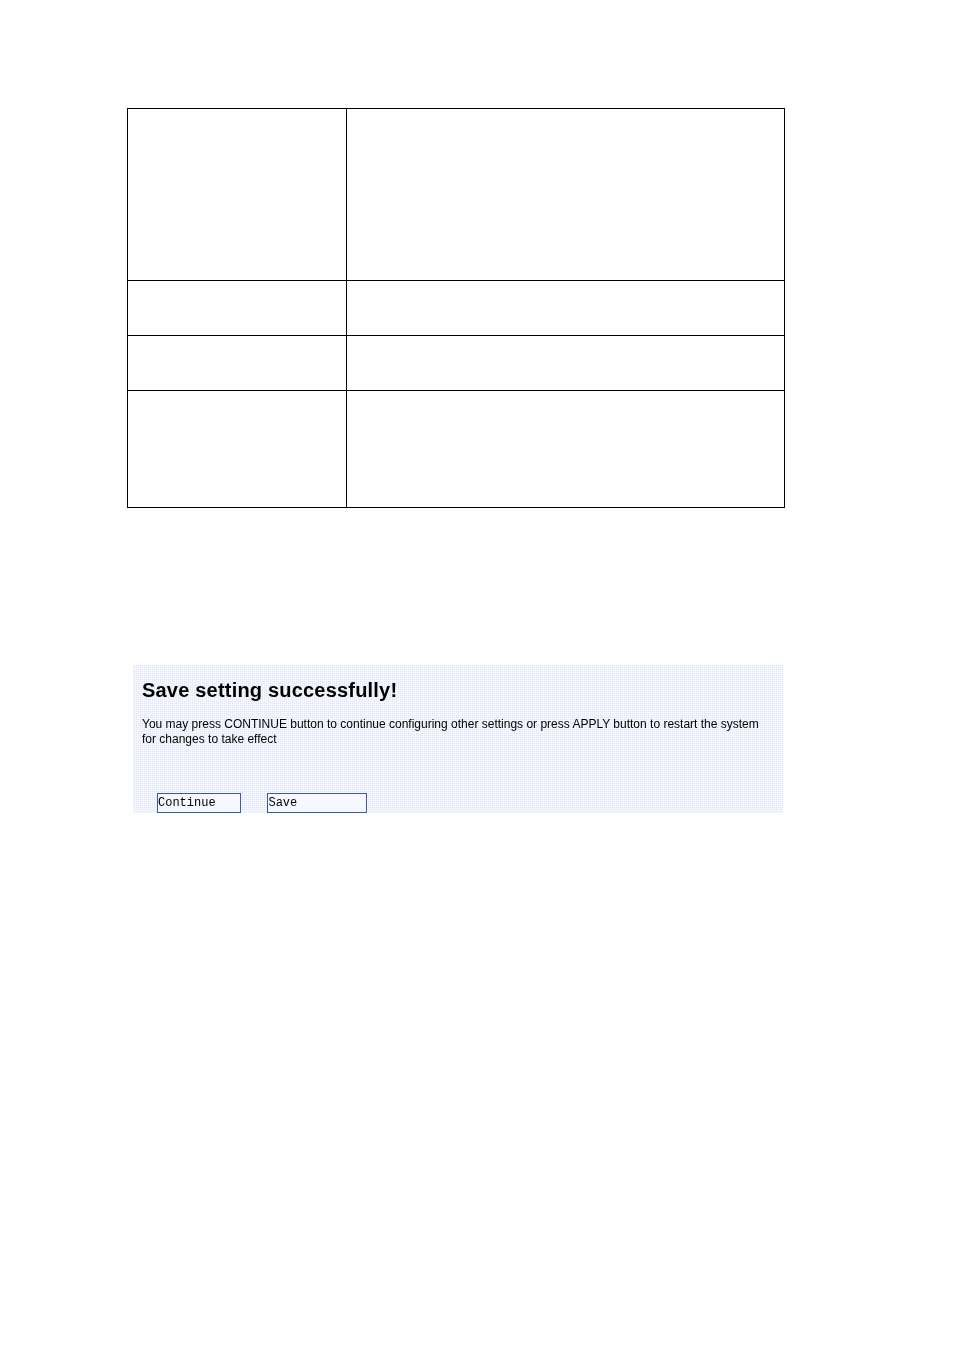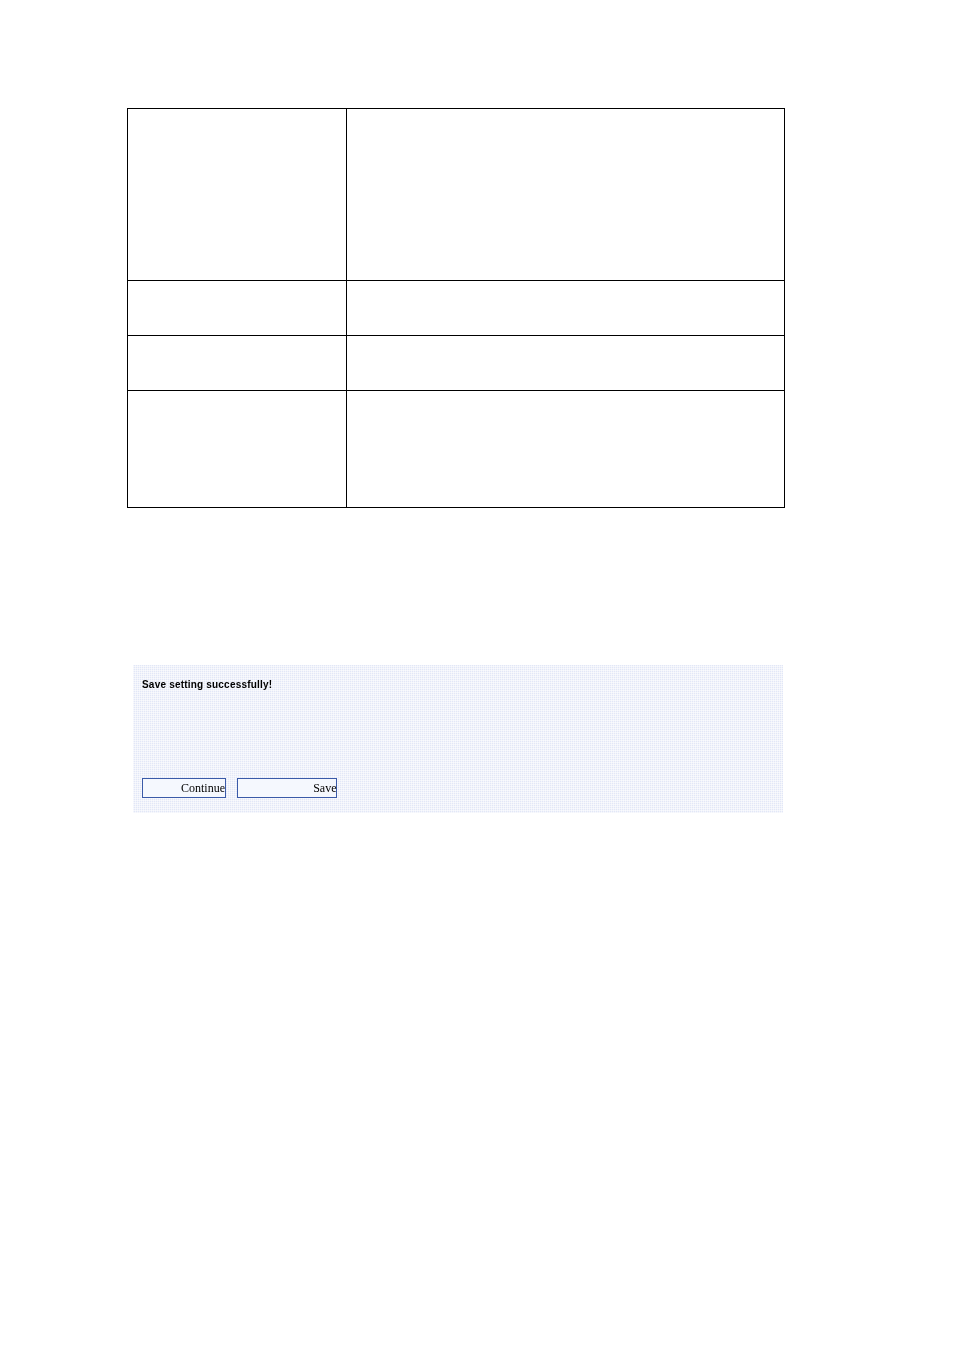--- a/index.html
+++ b/index.html
@@ -45,21 +45,21 @@
     background-image:
       linear-gradient(0deg, rgba(255,255,255,0.55) 1px, transparent 1px),
       linear-gradient(90deg, rgba(255,255,255,0.55) 1px, transparent 1px);
     background-size: 2px 2px, 2px 2px;
     box-sizing: border-box;
   }
   .save-title {
     position: absolute;
     left: 9px;
     top: 14px;
-    font-size: 10px;
+    font-size: 20px;
     font-weight: bold;
     color: #000000;
     letter-spacing: 0.2px;
   }
   .save-desc {
     position: absolute;
     left: 9px;
     top: 52px;
     width: 632px;
     font-size: 12px;
@@ -73,25 +73,25 @@
   }
   .btn {
     display: inline-block;
     height: 20px;
     line-height: 18px;
     box-sizing: border-box;
     border: 1px solid #3a5aa8;
     background: #f5f8fe;
     font-size: 12px;
     color: #000000;
-    text-align: right;
+    text-align: left;
     padding: 0;
-    margin: 0;
+    margin: 15px;
     vertical-align: top;
-    font-family: Liberation Serif, serif;
+    font-family: Liberation Mono, monospace;
     cursor: pointer;
   }
   .btn-continue { width: 84px; margin-right: 7px; }
   .btn-apply { width: 100px; }
 </style>
 </head>
 <body>
 
 <div class="page">
 
@@ -115,19 +115,20 @@
       </tr>
       <tr>
         <td class="r3"></td>
         <td class="r3"></td>
       </tr>
     </tbody>
   </table>
 
   <div class="save-panel">
     <div class="save-title">Save setting successfully!</div>
+    <div class="save-desc">You may press CONTINUE button to continue configuring other settings or press APPLY button to restart the system for changes to take effect</div>
     <div class="btn-row">
       <button class="btn btn-continue">Continue</button>
       <button class="btn btn-apply">Save</button>
     </div>
   </div>
 
 </div>
 
 </body></html>

